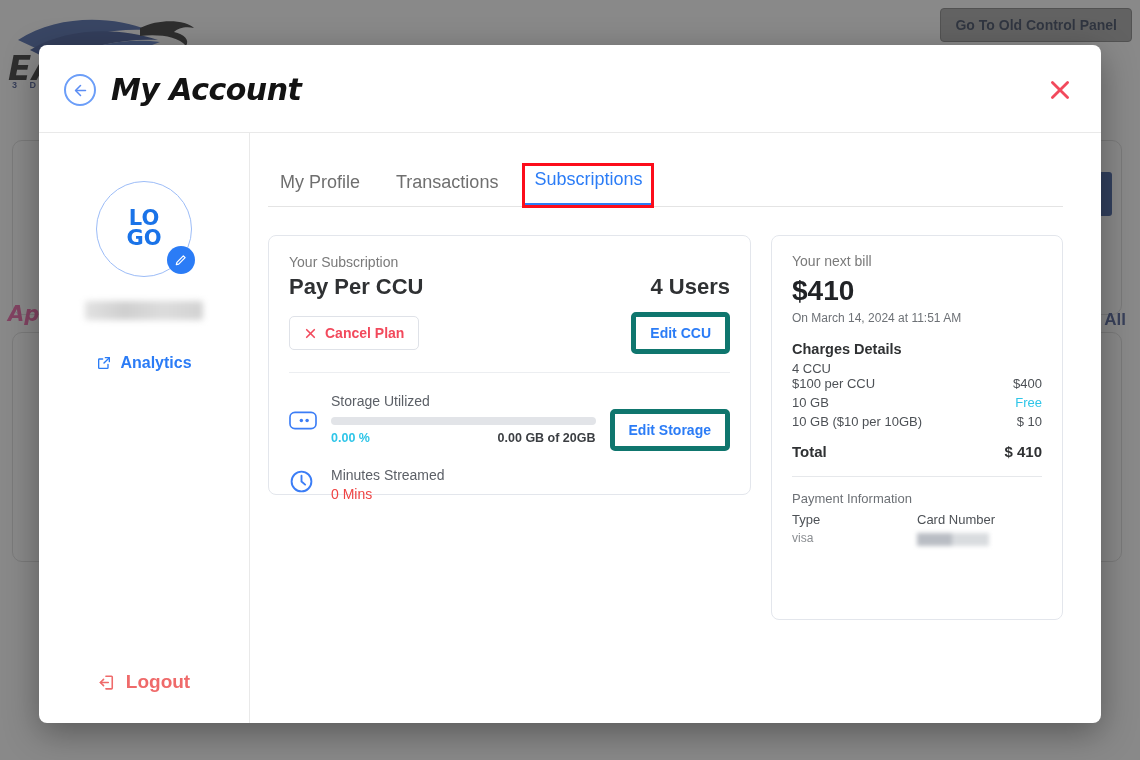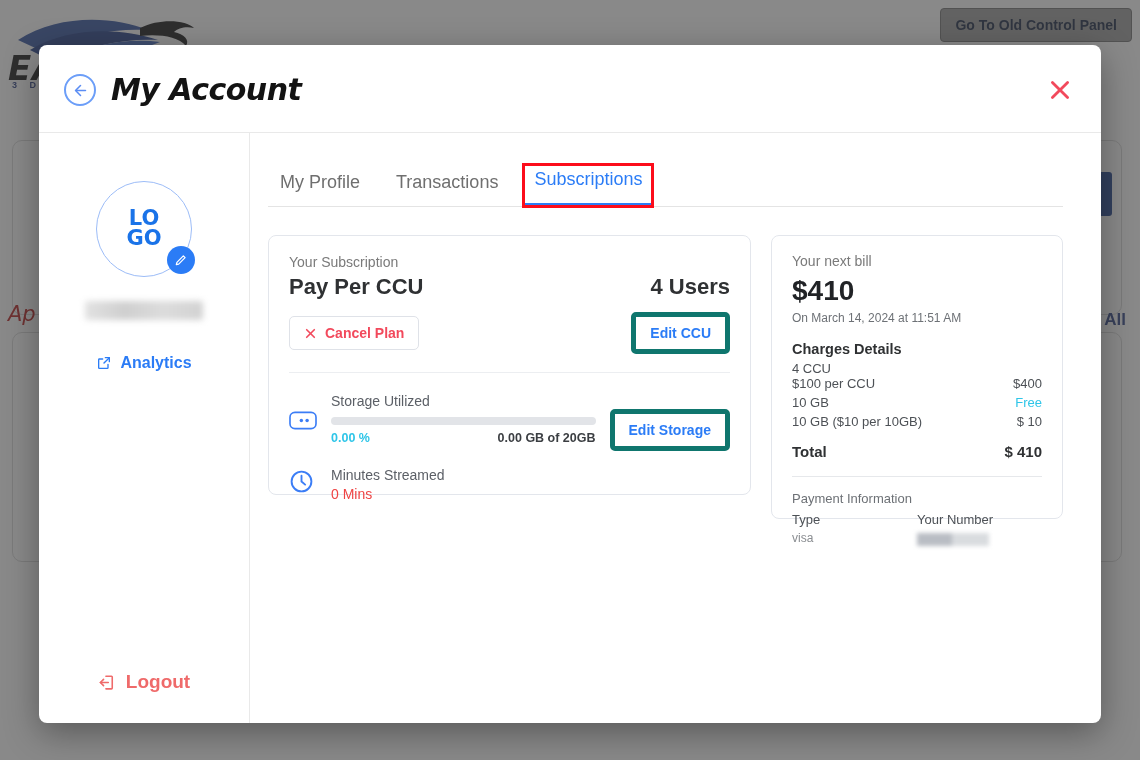--- a/index.html
+++ b/index.html
@@ -52,22 +52,22 @@
     border: 1px solid #d8d8d8; border-radius: 10px;
   }
   .bg-blue-btn {
     position: absolute; right: 28px; top: 172px;
     width: 28px; height: 44px;
     background: #1b3f8f; border-radius: 3px;
   }
   .bg-apps {
     position: absolute; left: 8px; top: 302px;
     font-family: "DejaVu Sans", sans-serif;
-    font-weight: 400; font-style: italic;
-    font-size: 21px; color: #b91c1c;
+    font-weight: 700; font-style: italic;
+    font-size: 21px; color: #ec4899;
   }
   .bg-all {
     position: absolute; right: 14px; top: 310px;
     font-weight: 700; font-size: 17px; color: #2b3f84;
   }
 
   
   .overlay {
     position: absolute; inset: 0;
     background: rgba(64,64,64,0.62);
@@ -183,21 +183,21 @@
   }
 
   .panels { display: flex; gap: 20px; margin-top: 28px; }
 
   .card {
     border: 1px solid #e3e6ec;
     border-radius: 8px;
     background: #fff;
   }
   .sub-card { width: 483px; padding: 18px 20px 20px 20px; height: 260px; }
-  .bill-card { width: 292px; padding: 17px 20px 18px 20px; height: 284px; }
+  .bill-card { width: 292px; padding: 17px 20px 18px 20px; height: 385px; }
 
   .muted-label { color: #7a7a7a; font-size: 14px; }
   .plan-row {
     display: flex; justify-content: space-between; align-items: baseline;
     margin-top: 4px;
   }
   .plan-name { font-size: 22px; font-weight: 700; color: #2f3133; }
   .plan-users { font-size: 22px; font-weight: 700; color: #2f3133; }
 
   .btn-row {
@@ -437,21 +437,21 @@
 
           <div class="bill-sep"></div>
 
           <div class="pay-head">Payment Information</div>
           <div class="pay-grid">
             <div class="pay-col">
               <div class="pay-k">Type</div>
               <div class="pay-v">visa</div>
             </div>
             <div class="pay-col">
-              <div class="pay-k">Your Number</div>
+              <div class="pay-k">Card Number</div>
               <div class="pay-v">
                 <span class="card-blur"></span>
               </div>
             </div>
           </div>
         </div>
 
       </div>
     </div>
   </div>

